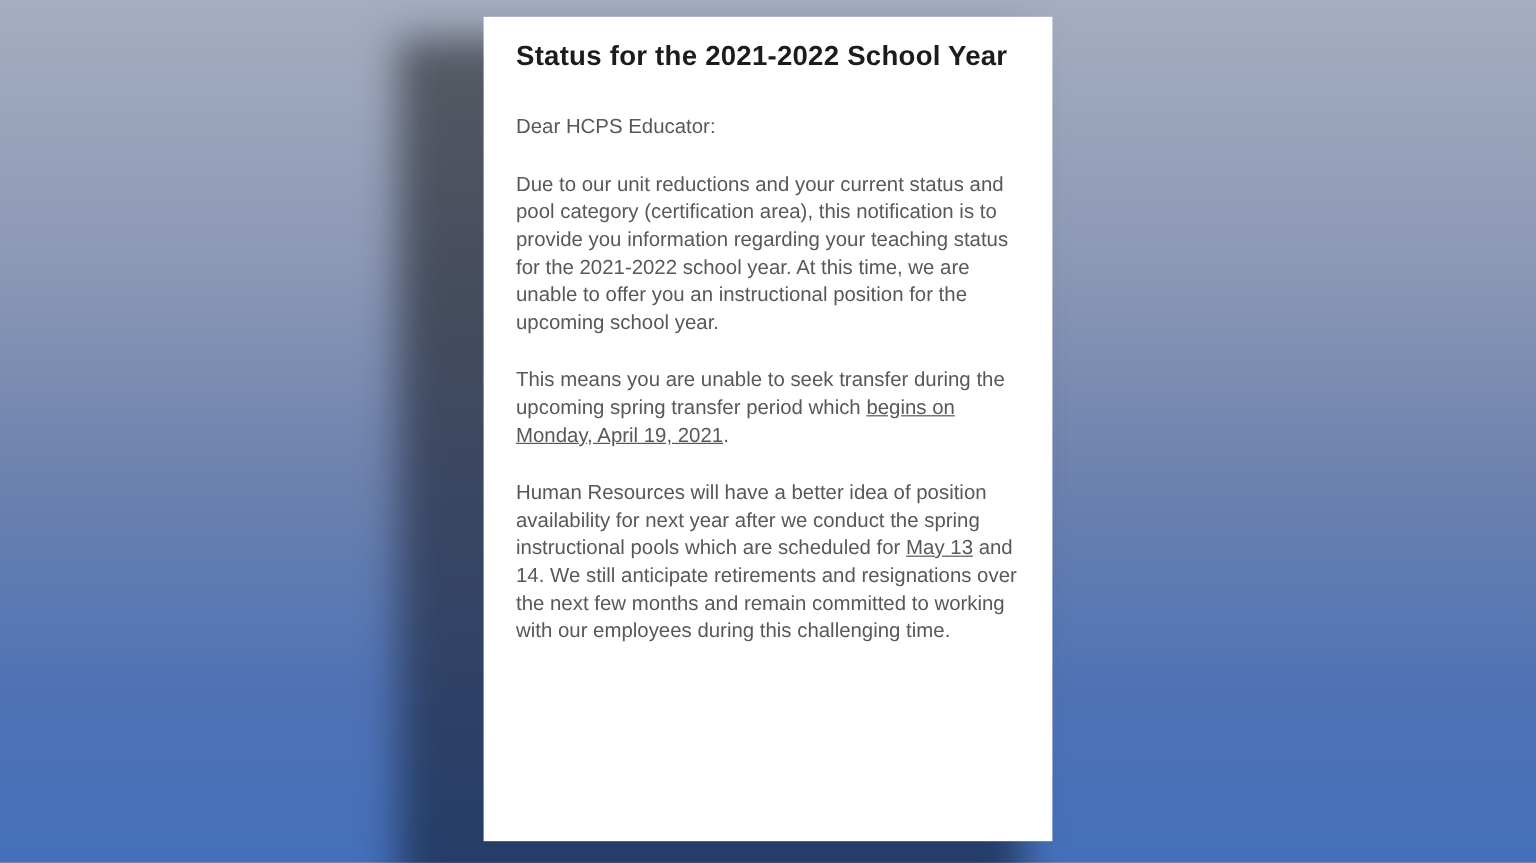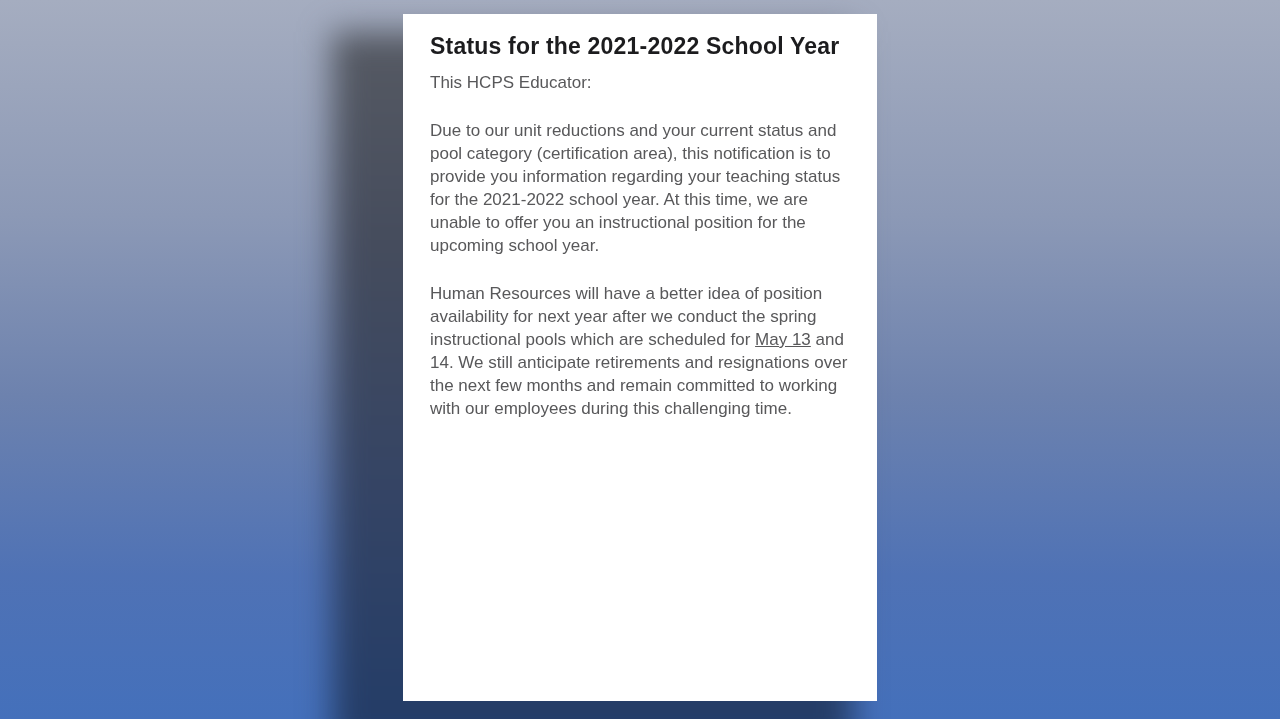--- a/index.html
+++ b/index.html
@@ -48,21 +48,21 @@
     padding: 16px 26px 20px 27px;
     overflow: hidden;
   }
 
   .doc-title {
     font-size: 23px;
     line-height: 32px;
     font-weight: bold;
     color: #1c1c1e;
     letter-spacing: 0.2px;
-    margin-bottom: 9px;
+    margin-bottom: 32px;
   }
 
   .salutation {
     font-size: 17px;
     line-height: 23px;
     color: #58585a;
     margin-bottom: 25px;
   }
 
   .para {
@@ -81,18 +81,19 @@
   }
 </style>
 </head>
 <body>
 
 <div class="backdrop"></div>
 <div class="blur-shadow"></div>
 
 <div class="card">
   <h1 class="doc-title">Status for the 2021-2022 School Year</h1>
-  <p class="salutation">This HCPS Educator:</p>
+  <p class="salutation">Dear HCPS Educator:</p>
   <div>
       <p class="para"><span class="">Due to our unit reductions and your current status and pool category (certification area), this notification is to provide you information regarding your teaching status for the 2021-2022 school year. At this time, we are unable to offer you an instructional position for the upcoming school year.</span></p>
+      <p class="para"><span class="">This means you are unable to seek transfer during the upcoming spring transfer period which </span><span class="underlined">begins on Monday, April 19, 2021</span><span class="">.</span></p>
       <p class="para"><span class="">Human Resources will have a better idea of position availability for next year after we conduct the spring instructional pools which are scheduled for </span><span class="underlined">May 13</span><span class=""> and 14. We still anticipate retirements and resignations over the next few months and remain committed to working with our employees during this challenging time.</span></p>
     </div>
 </div>
 
 </body></html>

